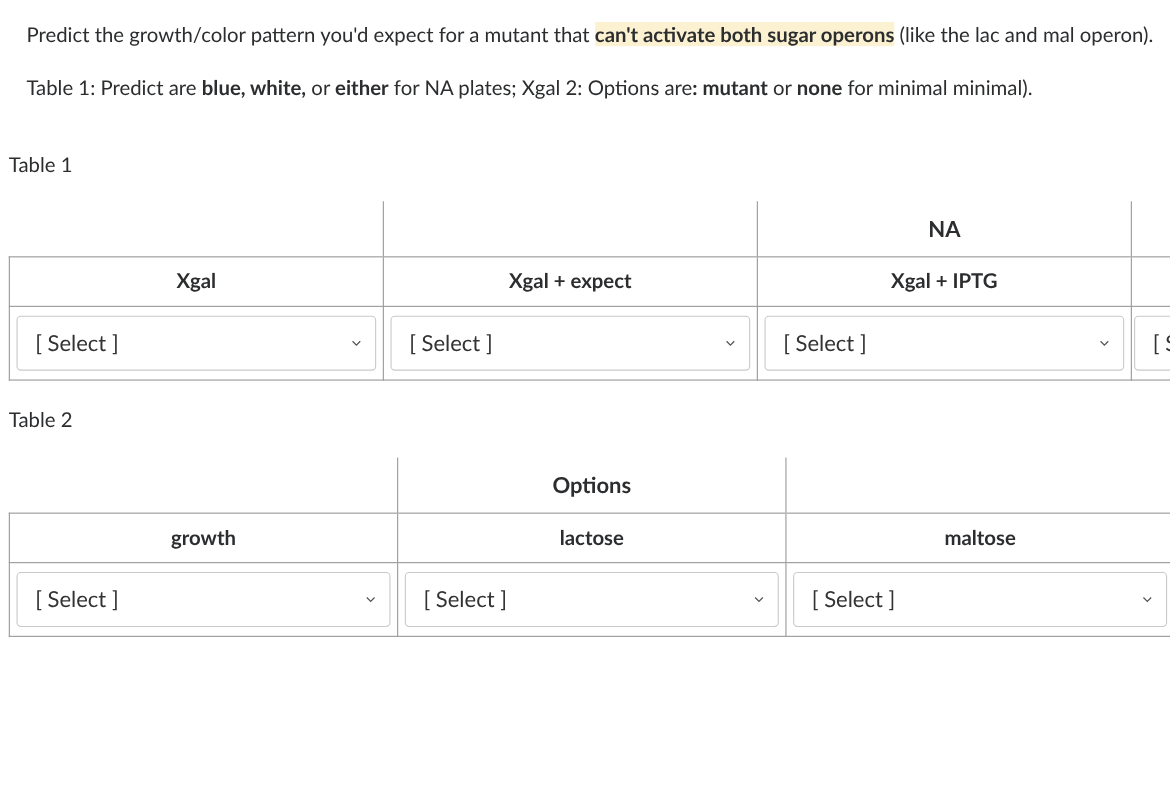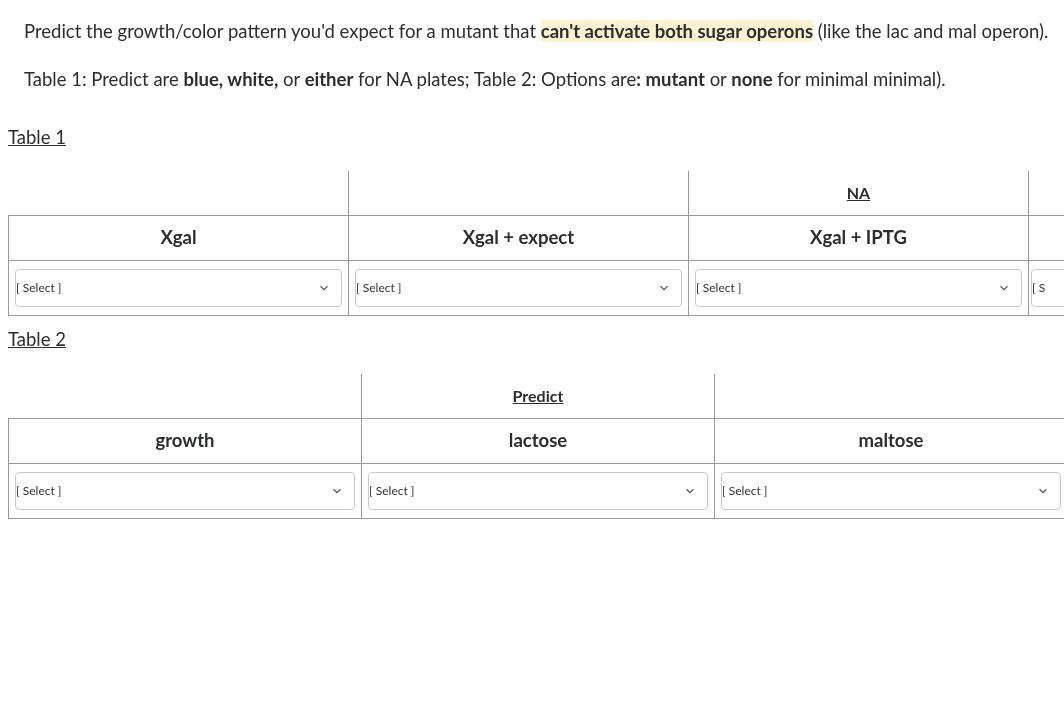--- a/index.html
+++ b/index.html
@@ -14,58 +14,56 @@
     overflow: hidden;
   }
   p {
     margin: 8px 0 20px 16px;
   }
   .hl {
     background: #fcf2d2;
     font-weight: 700;
   }
   .table-label {
-    text-decoration: underline;
     display: inline-block;
-    margin-top: 10px;
+    margin-top: 22px;
     margin-bottom: 20px;
   }
   table {
     border-collapse: collapse;
     width: 1060px; 
     table-layout: fixed;
   }
   td, th {
     border: 1px solid #989898;
     padding: 0;
     text-align: center;
     font-weight: 400;
   }
   .group-header {
     font-weight: 700;
-    font-size: 16px;
+    font-size: 20px;
     padding: 10px 0;
-    text-decoration: underline;
   }
   .col-header {
     font-weight: 700;
     font-size: 18.5px;
     padding: 8px 0;
     margin-left: 32px;
   }
   .select-cell {
     padding: 8px 6px;
     text-align: left;
   }
   .select-box {
     position: relative;
     border: 1px solid #c9c9c9;
     border-radius: 4px;
-    padding: 9px 34px 9px 0;
-    font-size: 12px;
+    padding: 9px 34px 9px 16px;
+    font-size: 20px;
     color: #333;
     background: #fff;
   }
   .select-box .chev {
     position: absolute;
     right: 10px;
     top: 50%;
     transform: translateY(-50%);
   }
   .chev svg {
@@ -84,21 +82,21 @@
 </head>
 <body>
 
 
 
 
 <p>
   <span>Predict the growth/color pattern you'd expect for a mutant that </span><span class="hl">can't activate both sugar operons</span><span> (like the lac and mal operon).</span>
 </p>
 <p>
-  <span>Table 1: Predict are </span><strong>blue, white,</strong><span> or </span><strong>either</strong><span> for NA plates; Table 2: Options are</span><strong>: mutant</strong><span> or </span><strong>none</strong><span> for minimal minimal).</span>
+  <span>Table 1: Predict are </span><strong>blue, white,</strong><span> or </span><strong>either</strong><span> for NA plates; Xgal 2: Options are</span><strong>: mutant</strong><span> or </span><strong>none</strong><span> for minimal minimal).</span>
 </p>
 
 
 <span class="table-label">Table 1</span>
 
 <table id="tbl1">
   <colgroup>
     <col>
       <col>
       <col>
@@ -162,21 +160,21 @@
 
 <table id="tbl2">
   <colgroup>
       <col>
       <col>
       <col>
     </colgroup>
   <tbody>
       <tr>
     <td style="border-left:none;border-top:none;border-bottom:none;"></td>
-    <td class="group-header" style="border-top:none;border-bottom:none;border-left:none;border-right:none;">Predict</td>
+    <td class="group-header" style="border-top:none;border-bottom:none;border-left:none;border-right:none;">Options</td>
     <td style="border-top:none;border-right:none;border-bottom:none;"></td>
   </tr>
   <tr>
     <td class="col-header">growth</td>
     <td class="col-header">lactose</td>
     <td class="col-header">maltose</td>
   </tr>
   <tr>
     <td class="select-cell">
       <div class="select-box">

